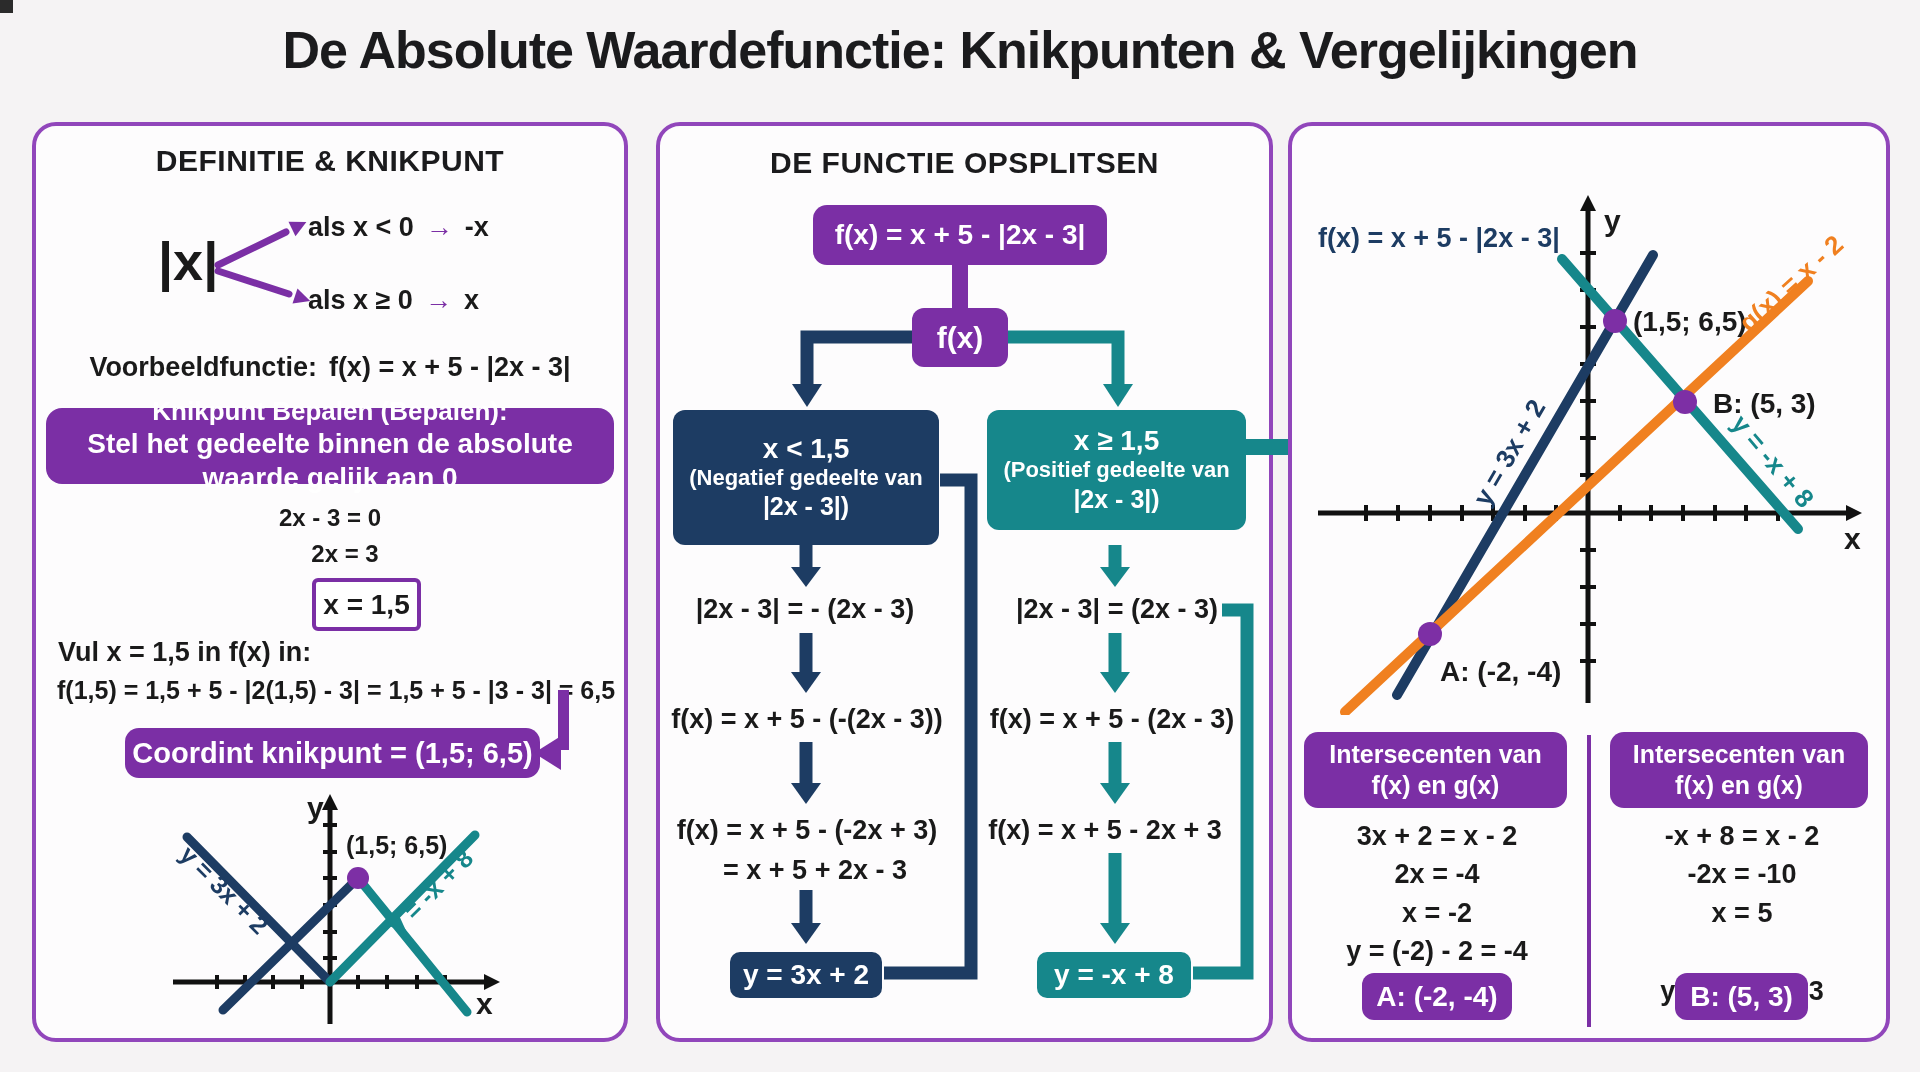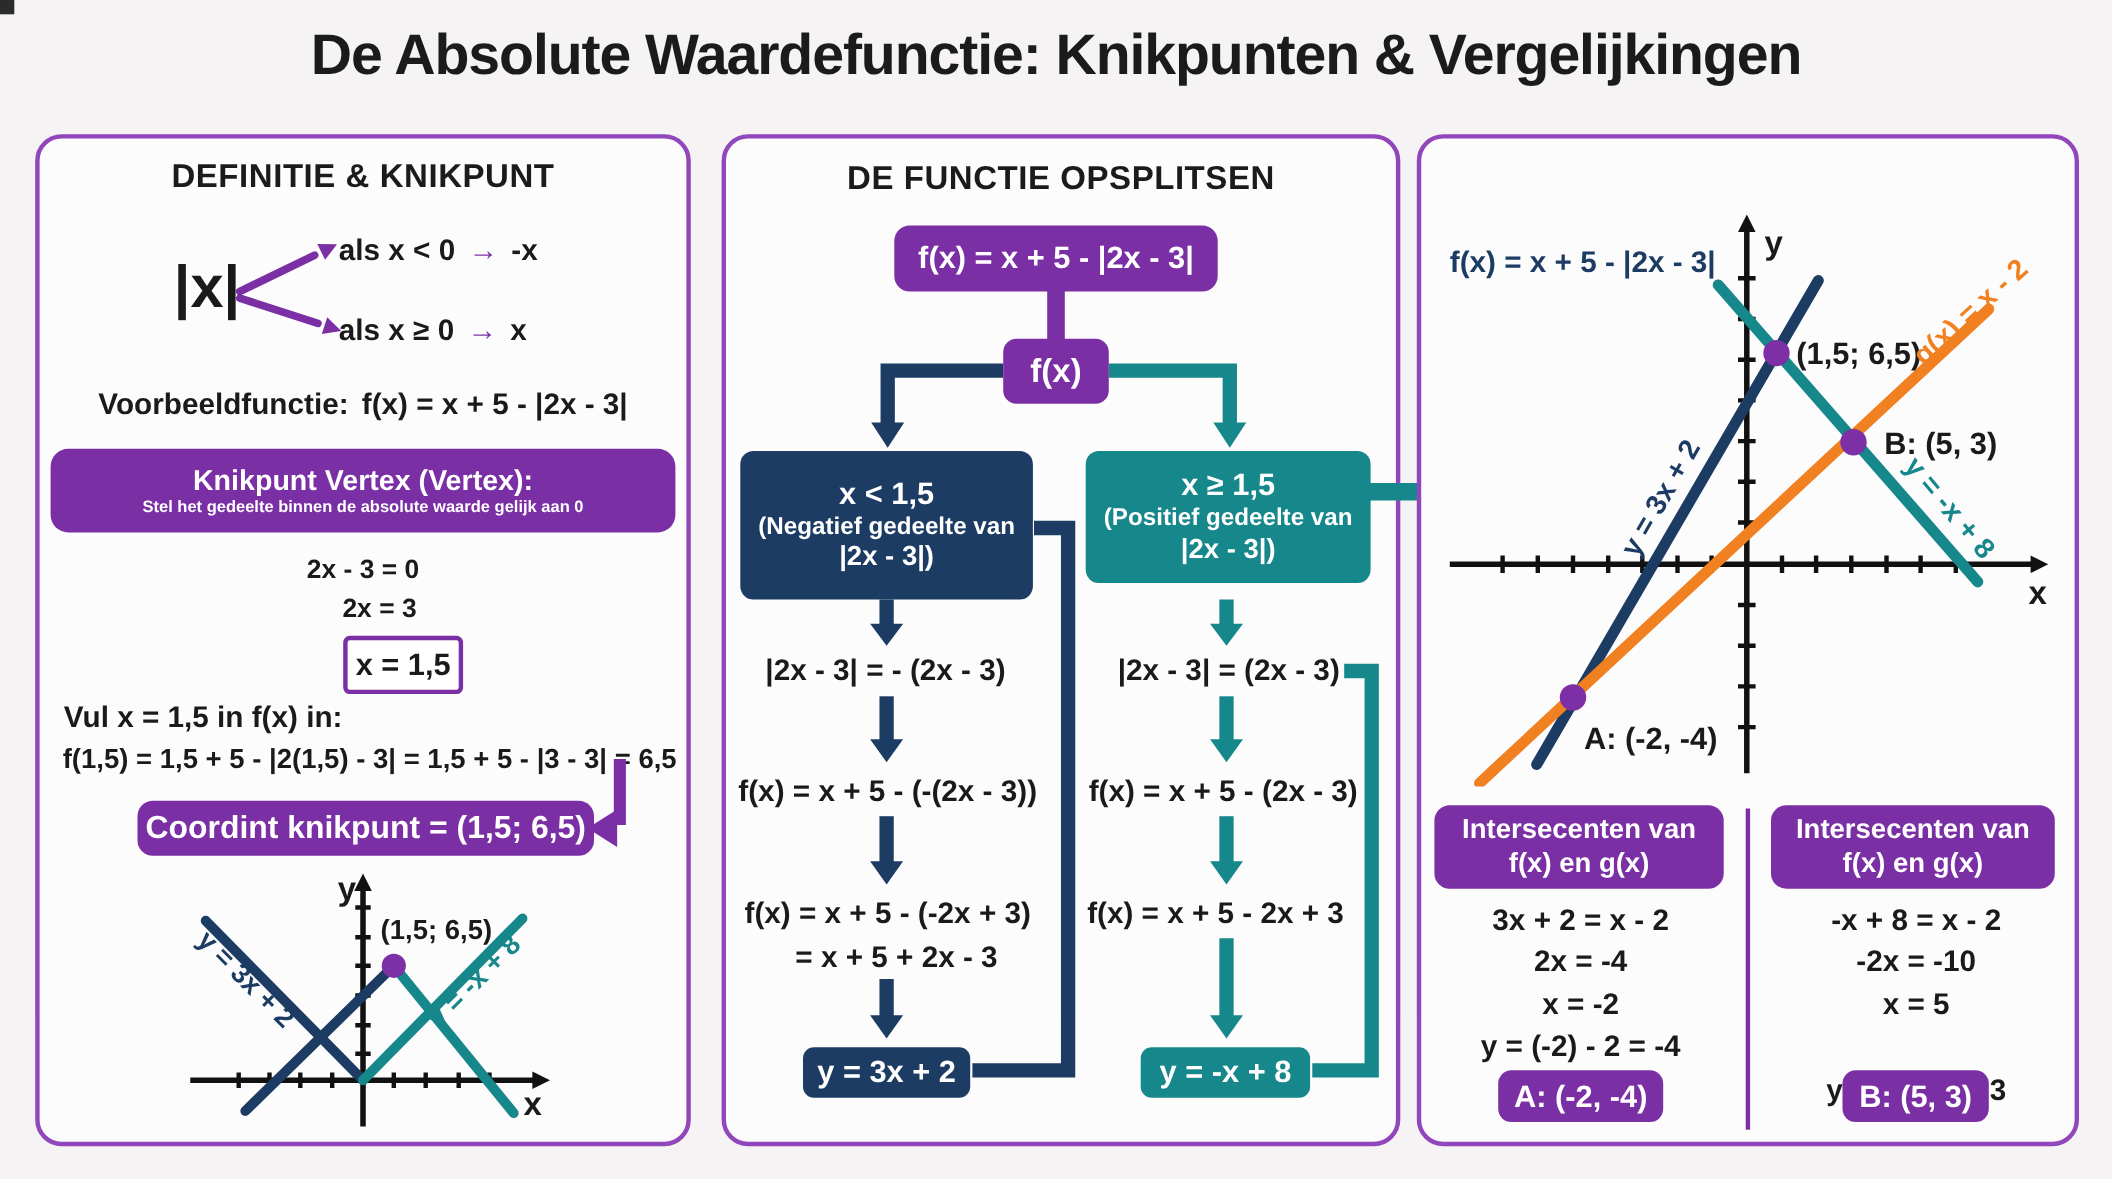--- a/index.html
+++ b/index.html
@@ -57,22 +57,22 @@
     <span class="parrow">→</span>
     <span>x</span>
   </div>
 
   <div class="abs caserow" style="left:32px;top:352px;width:596px;justify-content:center;">
     <span>Voorbeeldfunctie:</span>
     <span>f(x) = x + 5 - |2x - 3|</span>
   </div>
 
   <div class="abs purplebox" style="left:46px;top:408px;width:568px;height:76px;">
-    <div class="b" style="font-size:26px;line-height:1.15;">Knikpunt Vertex (Vertex):</div>
-    <div class="b" style="font-size:15px;line-height:1.2;">Stel het gedeelte binnen de absolute waarde gelijk aan 0</div>
+    <div class="b" style="font-size:26px;line-height:1.15;">Knikpunt Bepalen (Bepalen):</div>
+    <div class="b" style="font-size:28px;line-height:1.2;">Stel het gedeelte binnen de absolute waarde gelijk aan 0</div>
   </div>
 
   <div class="abs eq28" style="left:330px;top:506px;">2x - 3 = 0</div>
   <div class="abs eq28" style="left:345px;top:542px;">2x = 3</div>
 
   <div class="abs xbox" style="left:312px;top:578px;width:101px;height:45px;">
     <span>x = 1,5</span>
   </div>
 
   <div class="abs b" style="left:58px;top:637px;font-size:27px;">Vul x = 1,5 in f(x) in:</div>

